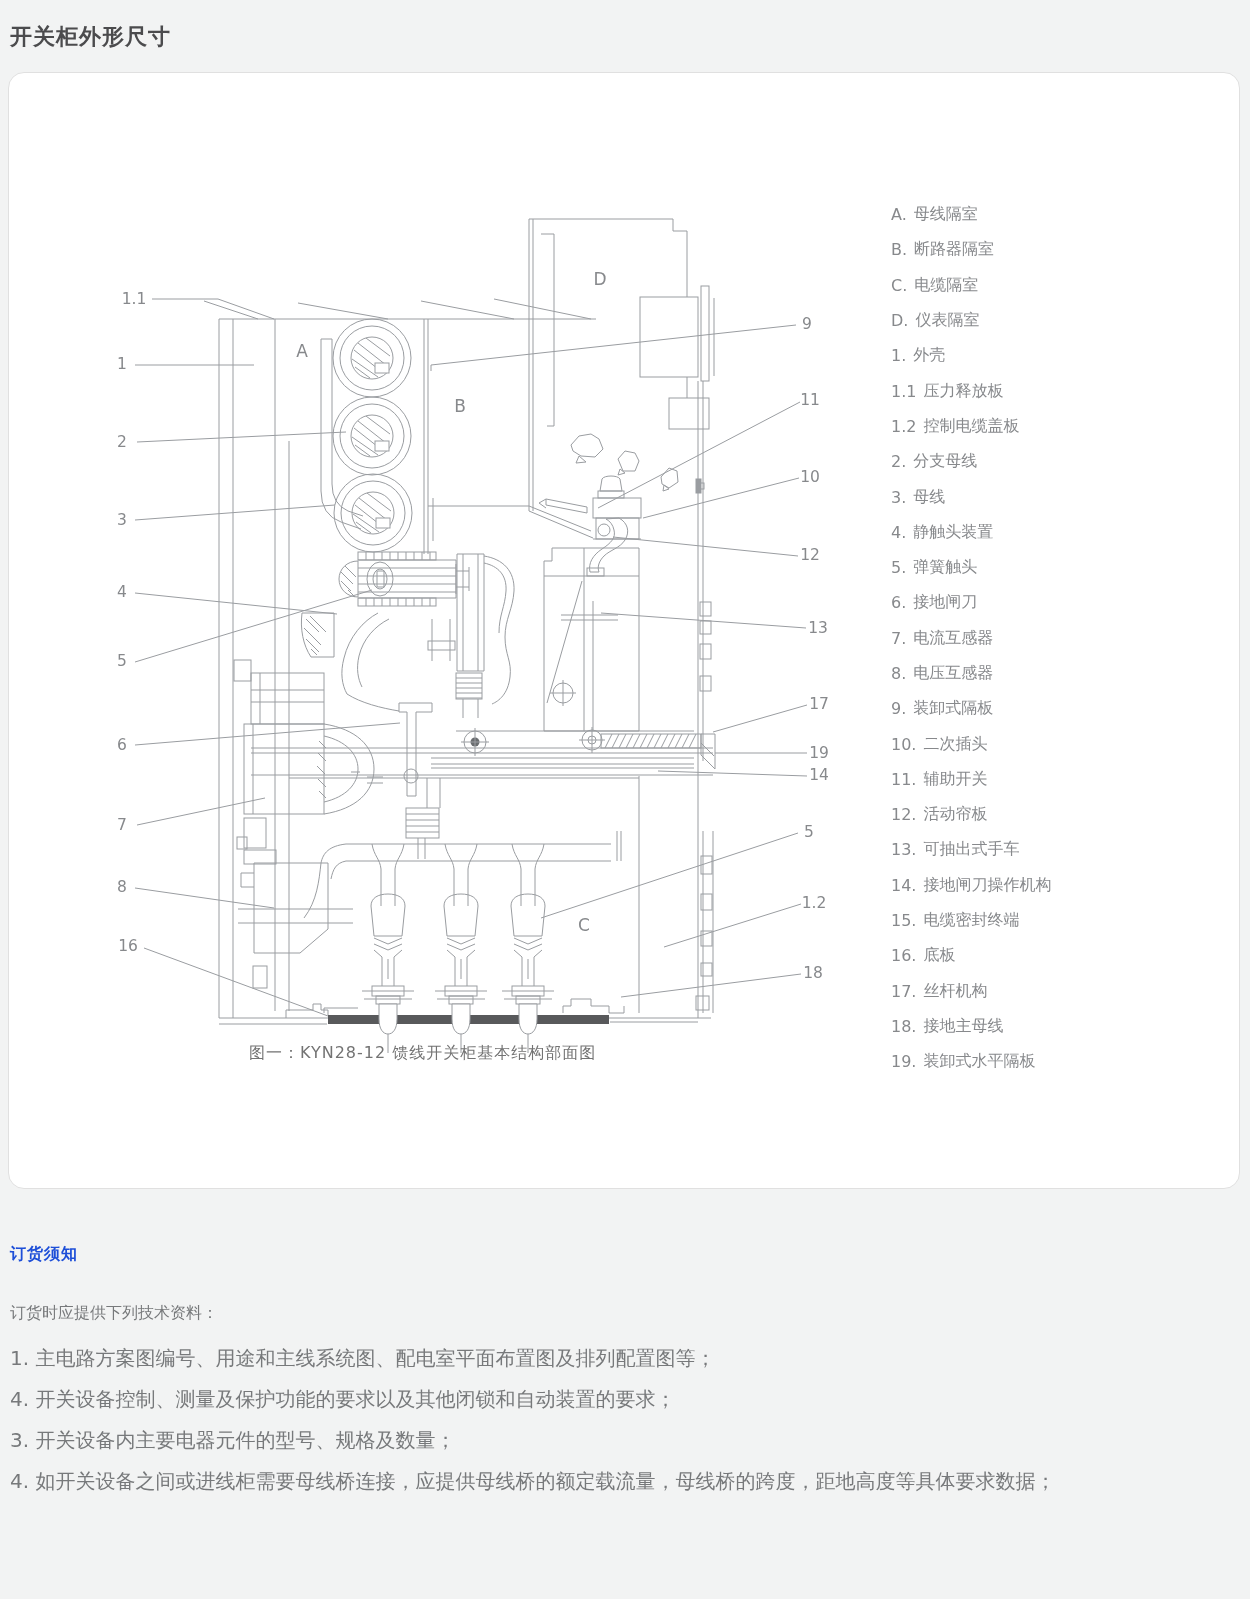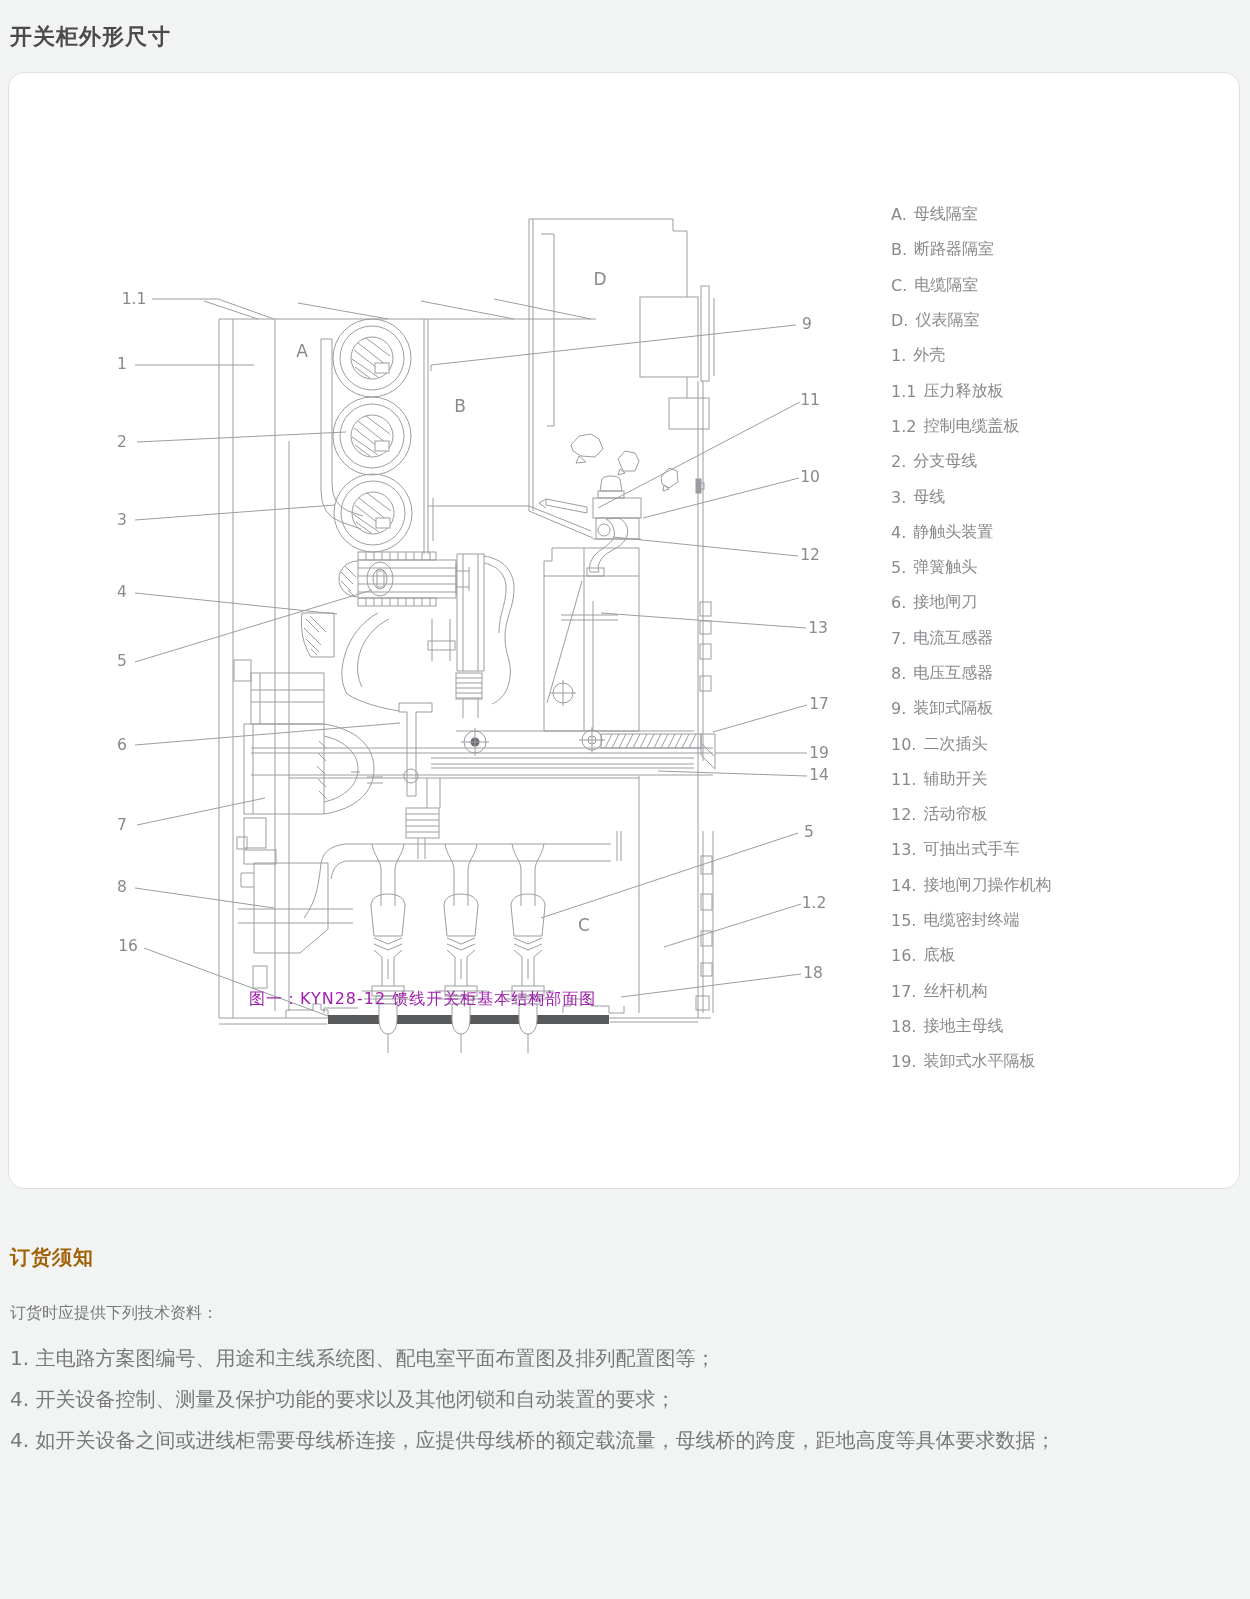--- a/index.html
+++ b/index.html
@@ -3,22 +3,22 @@
 <meta charset="utf-8">
 <style>
   html,body{margin:0;padding:0;}
   body{background:#f2f3f3;font-family:"DejaVu Sans","Liberation Sans",sans-serif;}
   #page{position:relative;width:1250px;height:1599px;background:#f2f3f3;overflow:hidden;}
   .page-title{position:absolute;left:10px;top:22px;font-size:22px;font-weight:bold;color:#4b4b4d;letter-spacing:1px;}
   .panel{position:absolute;left:8px;top:72px;width:1230px;height:1115px;background:#ffffff;border:1px solid #e0e0e0;border-radius:16px;}
   .diagram-svg{position:absolute;left:0;top:0;}
   .legend{position:absolute;left:882px;top:124px;color:#87898c;font-size:16px;}
   .lg-row{height:35.3px;display:flex;align-items:center;gap:7px;white-space:nowrap;}
-  .caption{position:absolute;left:240px;top:916px;font-size:16px;color:#a21caf;letter-spacing:1px;}
-  .ordering-heading{position:absolute;left:10px;top:1244px;font-size:20px;font-weight:bold;color:#a16207;letter-spacing:1px;}
+  .caption{position:absolute;left:240px;top:970px;font-size:16px;color:#737373;letter-spacing:1px;}
+  .ordering-heading{position:absolute;left:10px;top:1244px;font-size:16px;font-weight:bold;color:#1d4ed8;letter-spacing:1px;}
   .ordering-intro{position:absolute;left:10px;top:1303px;font-size:16px;color:#77797b;}
   .ordering-list{position:absolute;left:10px;top:1338px;font-size:20px;color:#77797b;}
   .ordering-list .ord-item{height:41px;display:flex;align-items:center;white-space:nowrap;}
   svg{stroke:#9a9da1;fill:none;stroke-width:1;}
   svg text{stroke:none;fill:#87898c;font-size:15.5px;font-family:"DejaVu Sans","Liberation Sans",sans-serif;}
   svg text.comp{font-size:17px;}
 </style>
 </head>
 <body>
 
@@ -358,16 +358,17 @@
     </div>
 
     <div class="caption">图一：KYN28-12 馈线开关柜基本结构部面图</div>
   </div>
 
   <div class="ordering-heading">订货须知</div>
   <div class="ordering-intro">订货时应提供下列技术资料：</div>
   <div class="ordering-list">
     <div class="ord-item">1. 主电路方案图编号、用途和主线系统图、配电室平面布置图及排列配置图等；</div>
     <div class="ord-item">4. 开关设备控制、测量及保护功能的要求以及其他闭锁和自动装置的要求；</div>
+    <div class="ord-item">3. 开关设备内主要电器元件的型号、规格及数量；</div>
     <div class="ord-item">4. 如开关设备之间或进线柜需要母线桥连接，应提供母线桥的额定载流量，母线桥的跨度，距地高度等具体要求数据；</div>
   </div>
 
 </div>
 
 </body></html>

